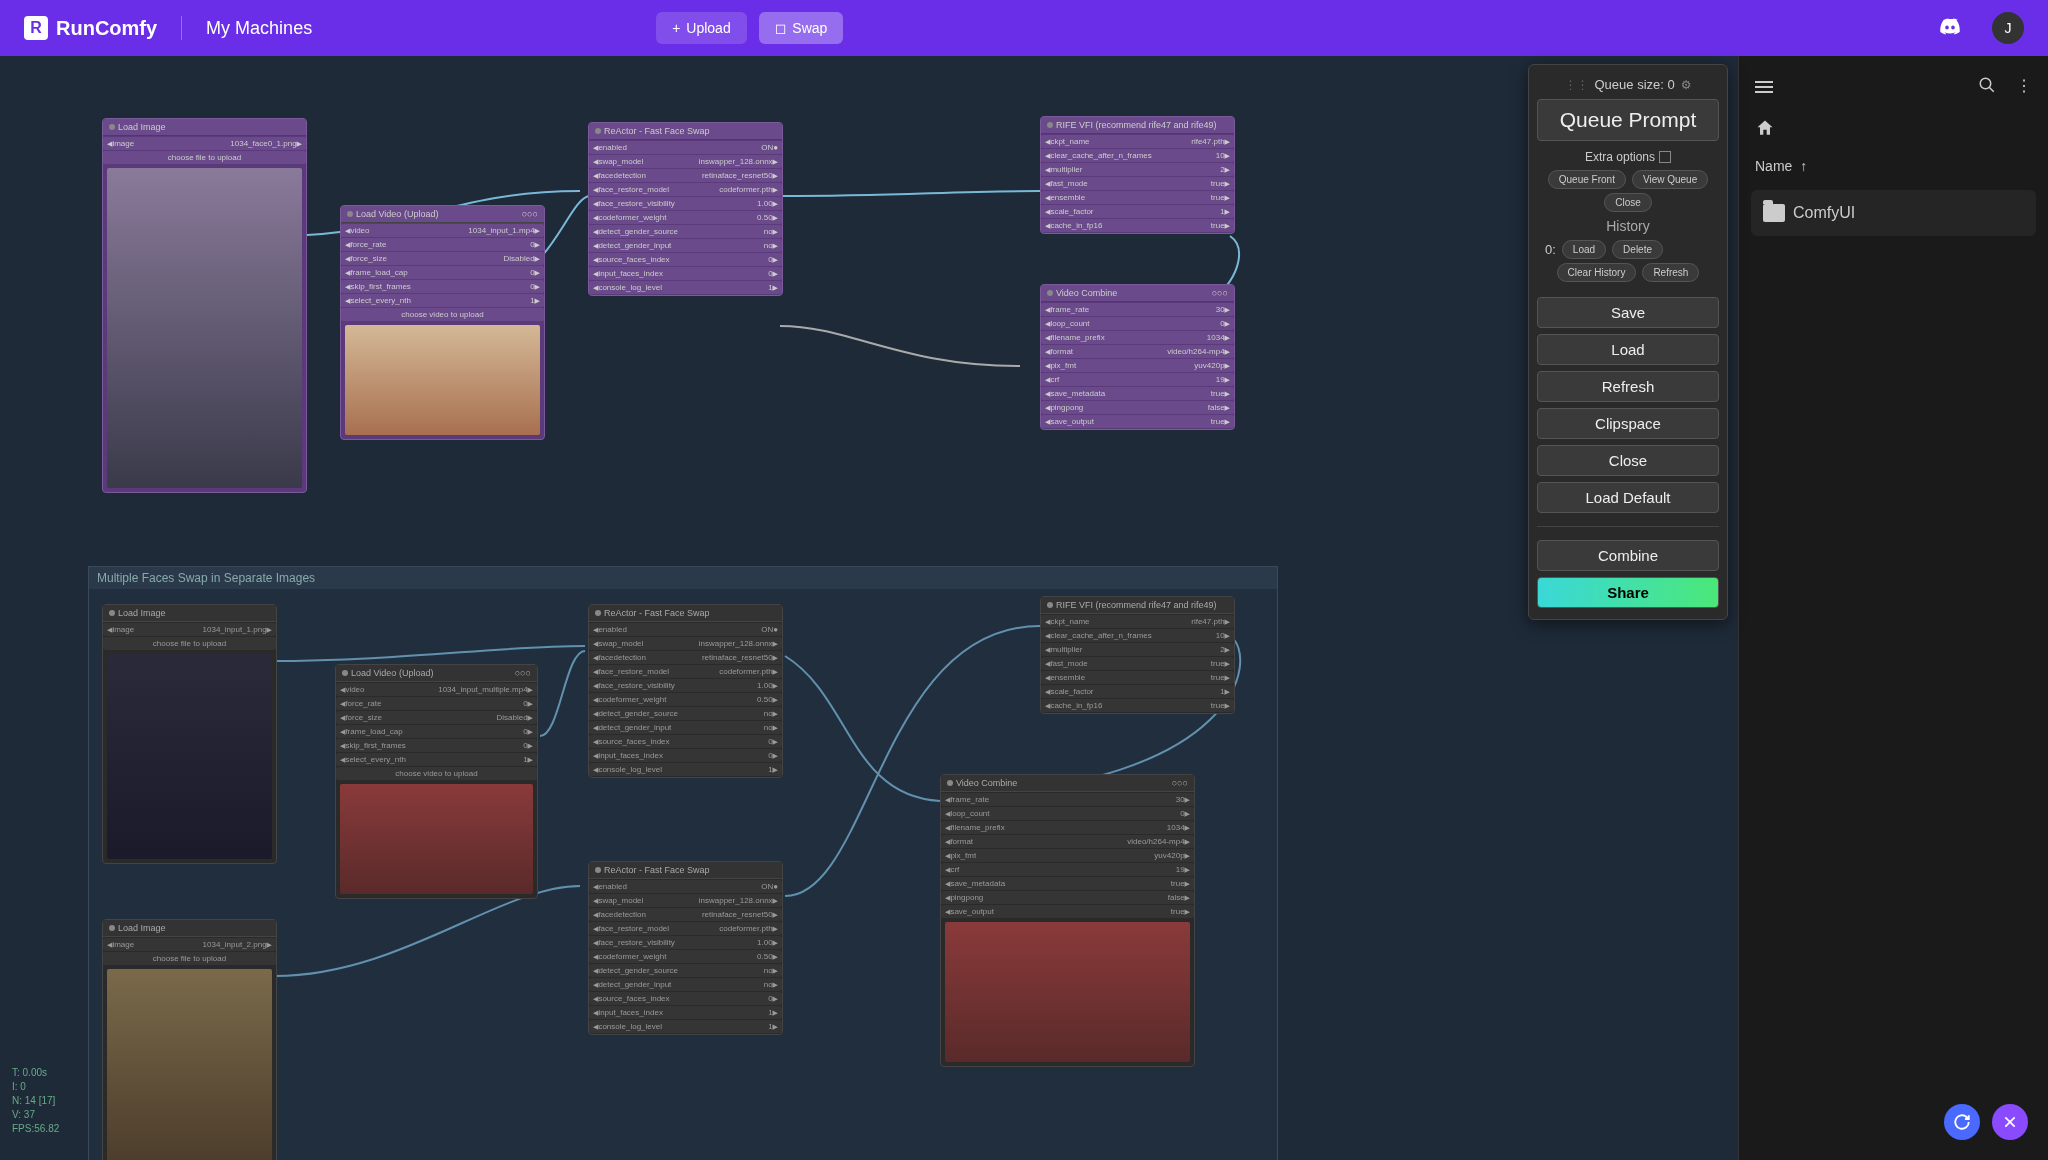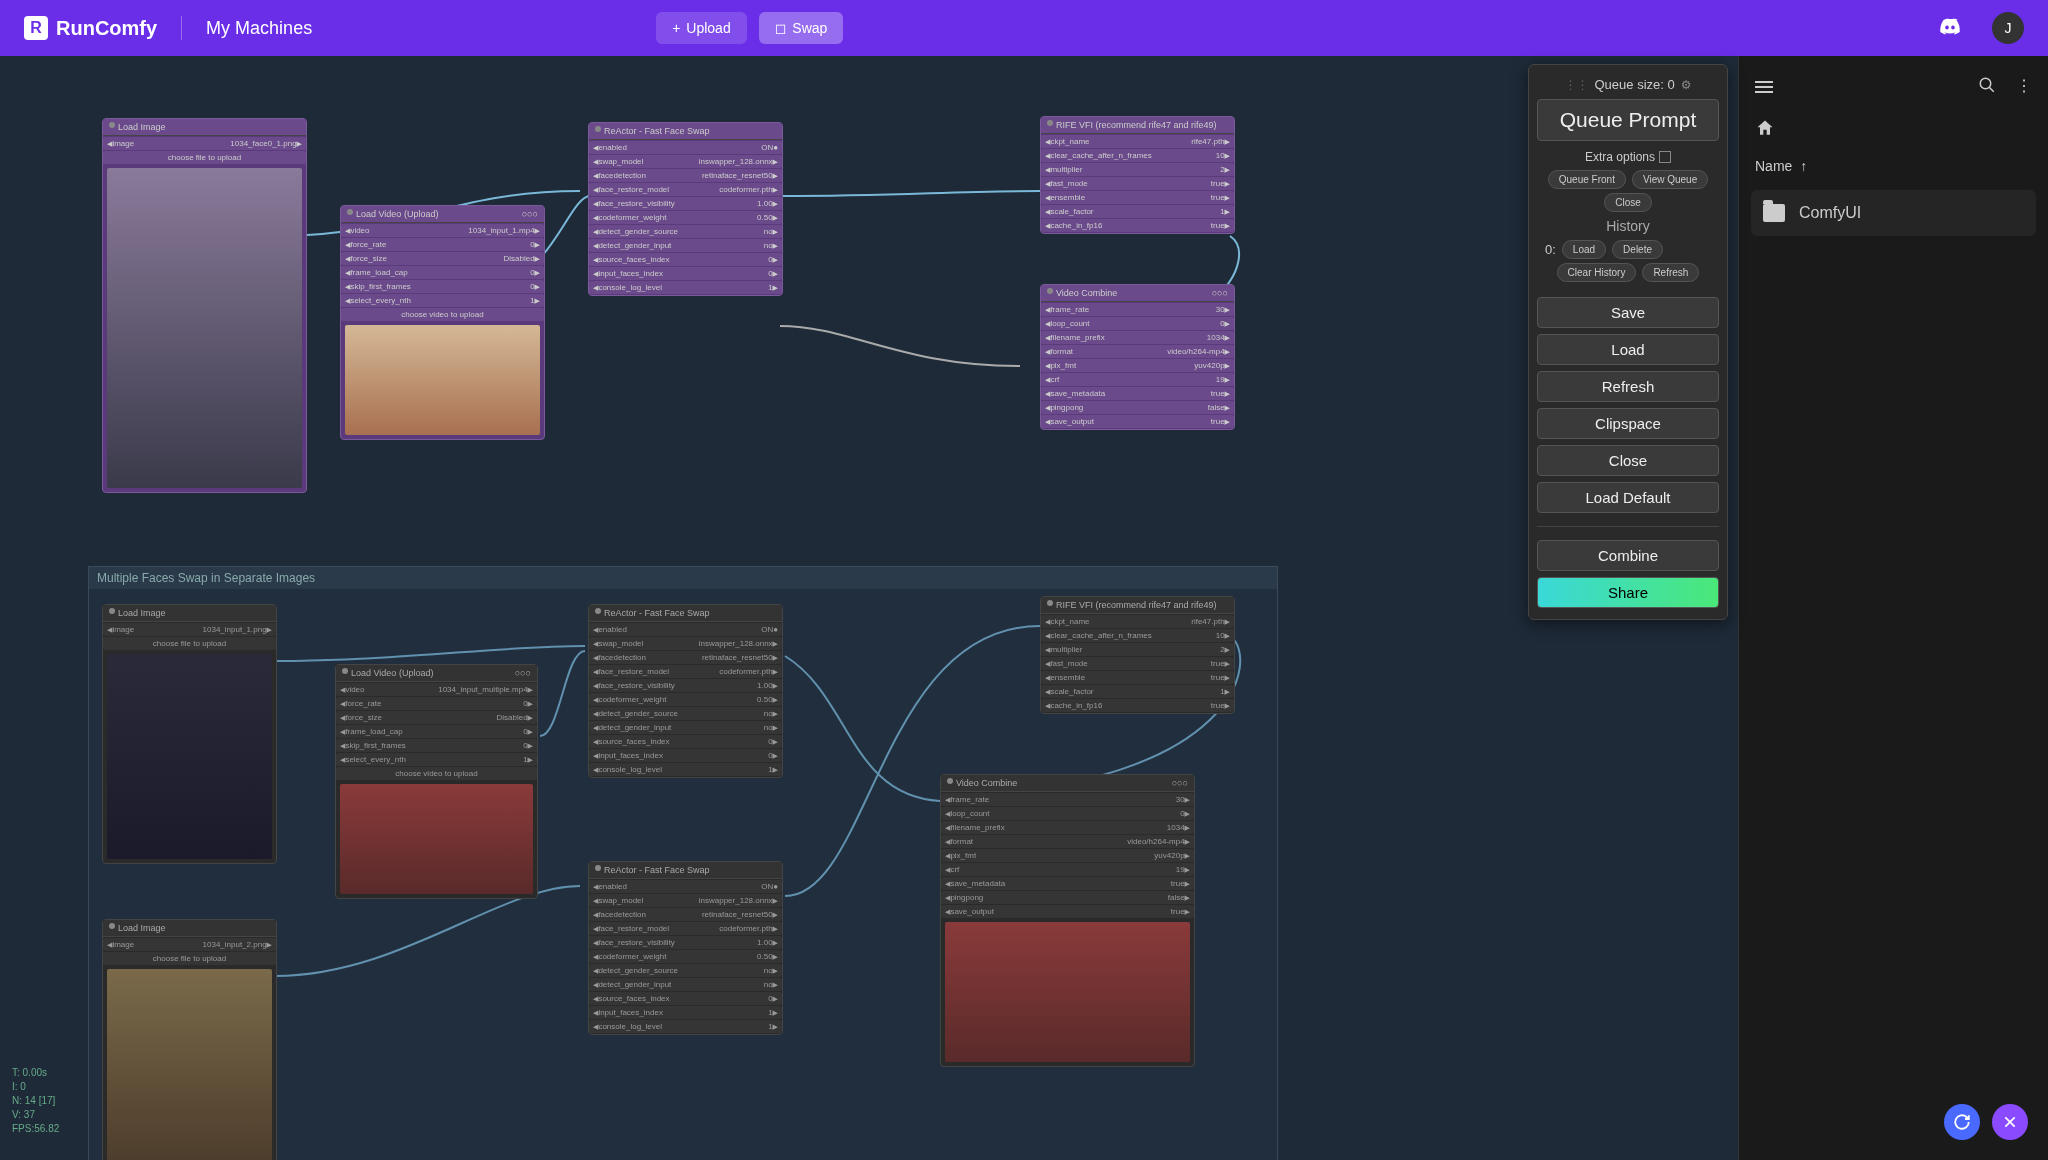--- a/index.html
+++ b/index.html
@@ -15,21 +15,21 @@
 .top-right{margin-left:auto;display:flex;align-items:center;gap:28px}
 .discord-icon{width:28px;height:24px;cursor:pointer}
 .avatar{width:32px;height:32px;border-radius:50%;background:#333;color:#fff;display:flex;align-items:center;justify-content:center;font-size:14px;cursor:pointer}
 .main{display:flex;height:1104px}
 .canvas{flex:1;background:#1e2a38;position:relative;overflow:hidden}
 .group{position:absolute;border:1px solid #3a4a5a;background:rgba(40,55,75,.3)}
 .group-title{background:#2a3a4a;color:#8aa;font-size:12px;padding:4px 8px}
 .group.purple .group-title{background:#4a3a6a}
 .node{position:absolute;background:#2a2a2a;border:1px solid #444;border-radius:4px;font-size:9px}
 .node.purple{background:#5a3a7a;border-color:#7a5a9a}
-.node-header{background:#333;padding:3px 6px;font-size:9px;color:#aaa;border-bottom:1px solid #444;display:flex;gap:3px}
+.node-header{background:#333;padding:3px 6px;font-size:9px;color:#aaa;border-bottom:1px solid #444;display:flex;align-items:center;gap:3px}
 .node.purple .node-header{background:#6a4a8a;color:#ccc}
 .node-dot{width:6px;height:6px;border-radius:50%;background:#888}
 .node-row{display:flex;justify-content:space-between;padding:2px 4px;font-size:8px;color:#999;align-items:center;background:#353535;margin:1px 0;border-radius:2px}
 .node.purple .node-row{background:#6a4a8a;color:#ccc}
 .node-row .tri{font-size:7px}
 .node-img{background:#444;margin:4px;border-radius:2px}
 .img-woman{background:linear-gradient(#8a7a9a,#3a3a4a)}
 .img-blonde{background:linear-gradient(#d4b896,#a87050)}
 .img-dark{background:linear-gradient(#2a2a3a,#1a1a2a)}
 .img-couple{background:linear-gradient(#8a3a3a,#5a2a2a)}
@@ -39,29 +39,29 @@
 .control-panel{position:absolute;top:64px;right:320px;width:200px;background:#2a2a2a;border:1px solid #444;border-radius:6px;padding:8px;box-shadow:0 4px 16px rgba(0,0,0,.5)}
 .cp-row{display:flex;align-items:center;justify-content:center;gap:6px;margin:4px 0}
 .cp-queue{font-size:13px;color:#ccc;display:flex;align-items:center;gap:8px}
 .cp-gear{font-size:12px;color:#888;cursor:pointer}
 .cp-btn{width:100%;background:#3a3a3a;border:1px solid #555;color:#eee;padding:6px;border-radius:4px;cursor:pointer;font-size:15px;margin:3px 0}
 .cp-btn.big{font-size:21px;padding:8px}
 .cp-small-btn{background:#3a3a3a;border:1px solid #555;color:#ccc;padding:3px 10px;border-radius:10px;font-size:10px;cursor:pointer}
 .cp-extra{font-size:12px;color:#ccc;text-align:center;margin:6px 0;display:flex;justify-content:center;align-items:center;gap:4px}
 .cp-sep{height:1px;background:#444;margin:10px 0}
 .cp-history{text-align:center;font-size:14px;color:#aaa;margin:6px 0}
-.cp-share{background:linear-gradient(90deg,#3ad8d8,#4ae878);color:#000;font-weight:400}
+.cp-share{background:linear-gradient(90deg,#3ad8d8,#4ae878);color:#000;font-weight:700}
 .sidebar{width:310px;background:#1a1a1a;border-left:1px solid #333;padding:12px}
 .sb-top{display:flex;align-items:center;justify-content:space-between;padding:8px 4px}
 .sb-icon{cursor:pointer;color:#ccc}
 .hamburger{display:flex;flex-direction:column;gap:3px}
 .hamburger span{width:18px;height:2px;background:#ccc}
 .sb-home{margin:12px 4px;color:#ccc;cursor:pointer}
 .sb-name{display:flex;align-items:center;gap:8px;margin:16px 4px;font-size:14px;color:#ccc}
-.sb-item{display:flex;align-items:center;gap:14px;padding:14px 12px;background:#252525;border-radius:6px;margin-top:8px;cursor:pointer}
+.sb-item{display:flex;align-items:center;gap:8px;padding:14px 12px;background:#252525;border-radius:6px;margin-top:8px;cursor:pointer}
 .folder-icon{width:22px;height:18px;background:#ccc;border-radius:2px;position:relative}
 .folder-icon::before{content:'';position:absolute;top:-4px;left:0;width:10px;height:4px;background:#ccc;border-radius:2px 2px 0 0}
 .fab{position:absolute;bottom:20px;right:20px;display:flex;gap:12px}
 .fab-btn{width:36px;height:36px;border-radius:50%;display:flex;align-items:center;justify-content:center;cursor:pointer;color:#fff}
 .fab-sync{background:#4a6aff}
 .fab-close{background:#8a4aff}
 .checkbox{width:12px;height:12px;border:1px solid #888;background:#2a2a2a}
 .drag-handle{color:#666;font-size:12px;cursor:move}
 </style>
 </head>

